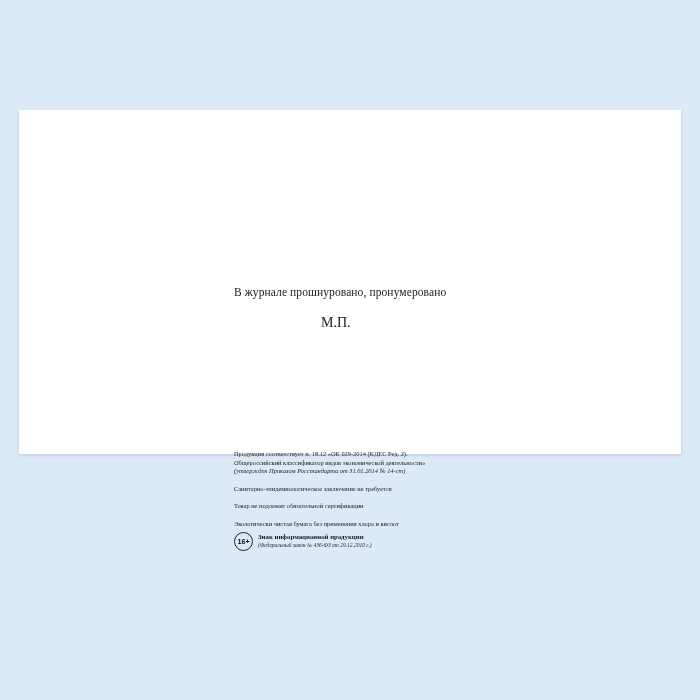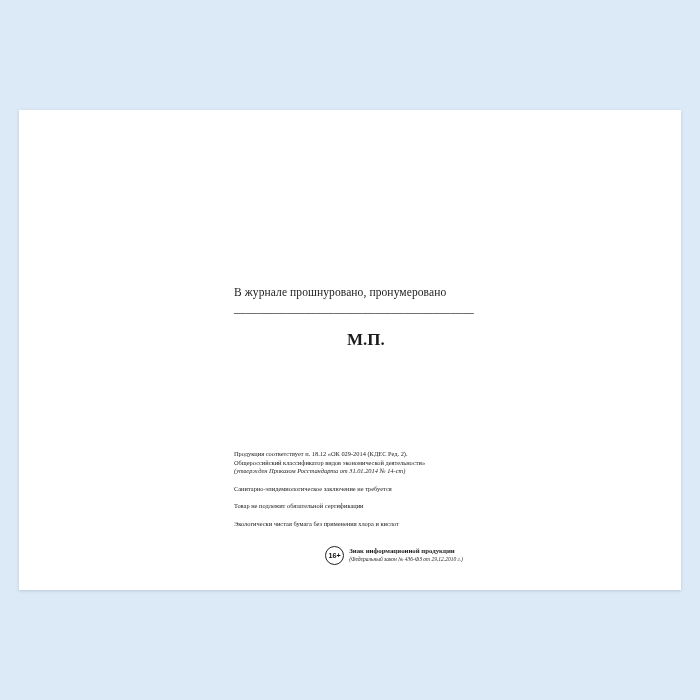--- a/index.html
+++ b/index.html
@@ -16,43 +16,42 @@
   .stage {
     position: relative;
     width: 700px;
     height: 700px;
   }
   .page-sheet {
     position: absolute;
     left: 19px;
     top: 110px;
     width: 662px;
-    height: 480px;
+    height: 344px;
     background: #ffffff;
     box-shadow: 0 1px 3px rgba(120,140,160,0.35);
   }
   .block-center {
     position: absolute;
     left: 215px;
     top: 175px;
     width: 300px;
   }
   .line-text {
     font-size: 11.5px;
     color: #1b1b1b;
     line-height: 15.5px;
     white-space: nowrap;
     letter-spacing: 0.1px;
   }
   .mp {
     margin-top: 14px;
-    margin-left: 113px;
-    font-size: 17px;
+    margin-left: 87px;
+    font-size: 14px;
     color: #1b1b1b;
-    font-weight: bold;
   }
   .legal-block {
     position: absolute;
     left: 215px;
     top: 340px;
     width: 320px;
   }
   .legal-line {
     font-size: 6.4px;
     color: #232323;
@@ -61,22 +60,21 @@
   }
   .legal-line.italic {
     font-style: italic;
   }
   .legal-gap {
     height: 9px;
   }
   .mark-row {
     display: flex;
     align-items: center;
-    margin-top: 17px;
-    justify-content: center;
+    margin-top: 3px;
   }
   .age-badge {
     width: 17px;
     height: 17px;
     border: 1px solid #232323;
     border-radius: 50%;
     display: flex;
     align-items: center;
     justify-content: center;
     font-size: 7.2px;
@@ -108,21 +106,20 @@
 </style>
 </head>
 <body>
 
 <div class="stage">
 
   <div class="page-sheet">
 
     <div class="block-center">
       <div class="line-text">В журнале прошнуровано, пронумеровано</div>
-      <div class="line-text">_________________________________________</div>
       <div class="mp">М.П.</div>
     </div>
 
     <div class="legal-block">
       <div class="legal-line">Продукция соответствует п. 18.12 «ОК 029-2014 (КДЕС Ред. 2).</div>
       <div class="legal-line">Общероссийский классификатор видов экономической деятельности»</div>
       <div class="legal-line italic">(утвержден Приказом Росстандарта от 31.01.2014 № 14-ст)</div>
       <div class="legal-gap"></div>
       <div class="legal-line">Санитарно-эпидемиологическое заключение не требуется</div>
       <div class="legal-gap"></div>

